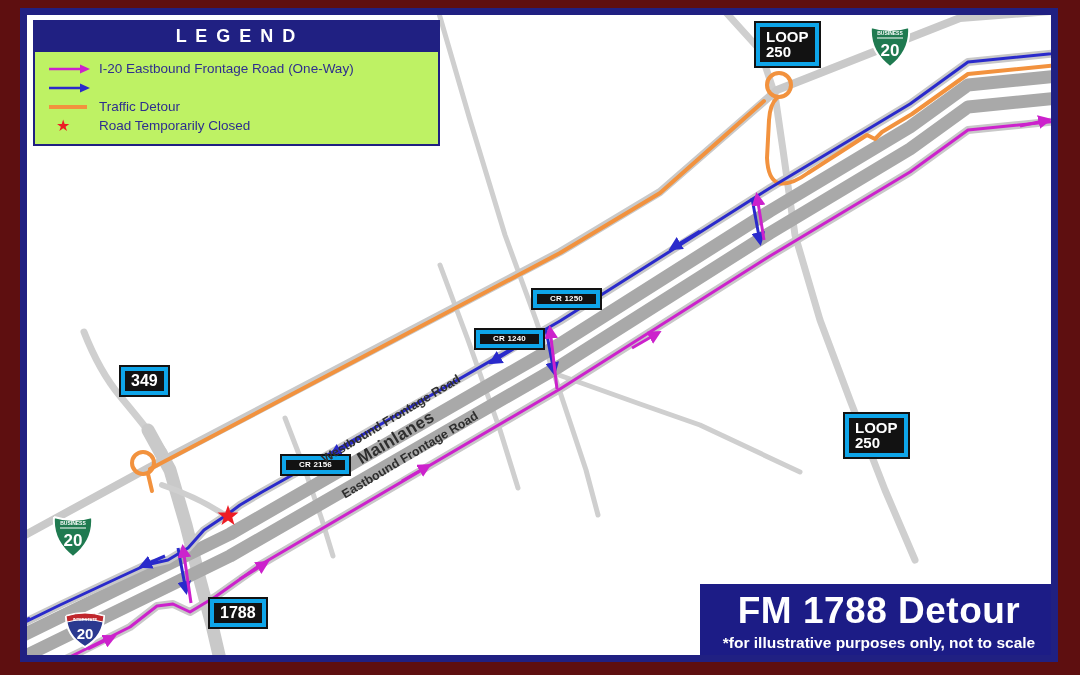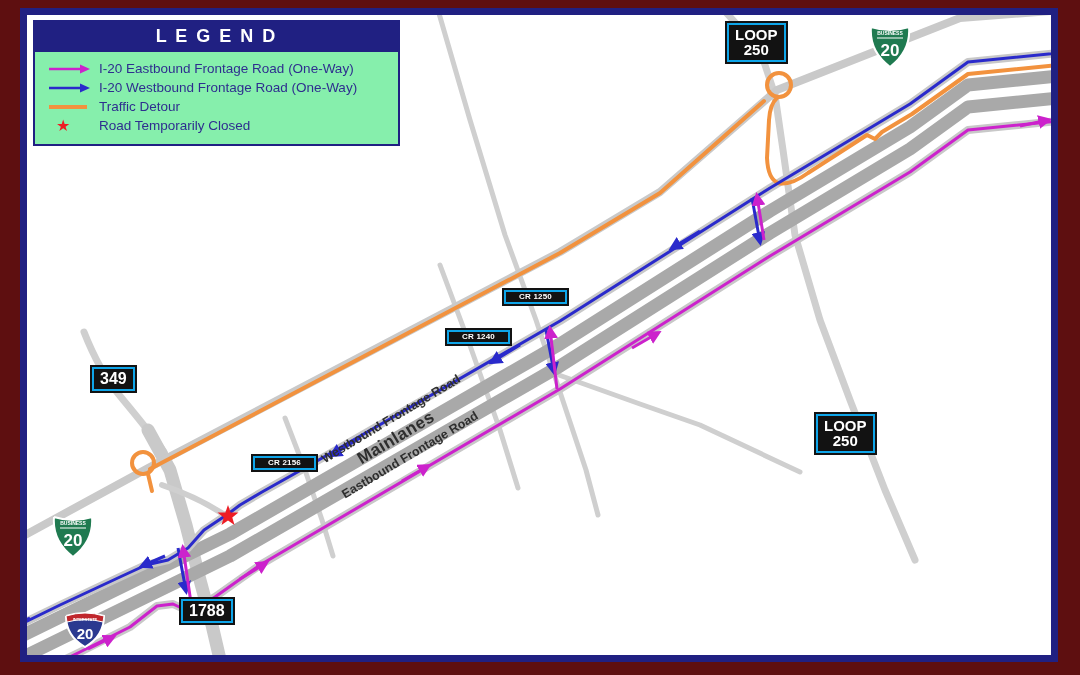--- a/index.html
+++ b/index.html
@@ -4,34 +4,34 @@
 <style>
   html,body{margin:0;padding:0;background:#5E0F10;}
   *{box-sizing:border-box;font-family:"Liberation Sans", sans-serif;}
   .stage{position:relative;width:1080px;height:675px;background:#5E0F10;overflow:hidden;}
   .map{position:absolute;left:20px;top:8px;width:1038px;height:654px;
        border:7px solid #202082;background:#ffffff;overflow:hidden;}
   .canvas{position:absolute;left:-27px;top:-15px;width:1080px;height:675px;}
   .roadsvg{position:absolute;left:0;top:0;}
 
   
-  .sign{position:absolute;background:#121212;color:#fff;border:2px solid #0ea5e9;
-        box-shadow:0 0 0 2px #121212;font-weight:bold;text-align:center;
-        line-height:1.02;padding:2px 6px;white-space:pre;}
+  .sign{position:absolute;background:#121212;color:#fff;border:4px solid #0ea5e9;
+        box-shadow:0 0 0 2px #121212;font-weight:bold;
+        line-height:1.02;padding:2px 6px;white-space:pre;margin-left:29px;}
   .sign-big{font-size:16px;}
   .sign-cr{font-size:8px;padding:1px 13px;letter-spacing:.2px;}
 
   
   .roadlabel{position:absolute;color:#2e2e2e;font-weight:bold;white-space:nowrap;
              transform:translate(-50%,-50%) rotate(-31deg);}
   .roadlabel.small{font-size:12.5px;}
   .roadlabel.big{font-size:17px;letter-spacing:.5px;}
 
   
-  .legend{position:absolute;left:33px;top:20px;width:367px;background:#86efac;
+  .legend{position:absolute;left:33px;top:20px;width:407px;background:#bef264;
           border:2px solid #202082;}
   .legend-header{background:#202082;color:#fff;text-align:center;font-weight:bold;
                  font-size:18px;letter-spacing:2px;padding:4px 0 5px;}
   .legend-body{padding:7px 4px 9px 12px;}
   .legend-row{display:flex;align-items:center;height:19px;}
   .legend-icon{width:52px;flex:0 0 52px;display:flex;align-items:center;}
   .legend-text{color:#2e2e8f;font-size:13.5px;}
   .legend-star{font-size:16px;color:#ED1C24;line-height:1;margin-left:9px;}
 
   
@@ -167,35 +167,38 @@
             </span>
             <span class="legend-text">I-20 Eastbound Frontage Road (One-Way)</span>
           </div>
           <div class="legend-row">
             <span class="legend-icon">
               <svg width="44" height="12">
                   <line x1="2" y1="6" x2="33" y2="6" stroke="#2A2ACB" stroke-width="2.5"></line>
                   <polygon points="33,1.5 43,6 33,10.5" fill="#2A2ACB"></polygon>
                 </svg>
             </span>
-            <span class="legend-text">I-20 Westbound Frontage Road (One-Way)</span>
           </div>
           <div class="legend-row">
             <span class="legend-icon">
               <svg width="44" height="12">
                   <line x1="2" y1="6" x2="40" y2="6" stroke="#F2923E" stroke-width="4"></line>
                 </svg>
             </span>
             <span class="legend-text">Traffic Detour</span>
           </div>
           <div class="legend-row">
             <span class="legend-icon">
                 <span class="legend-star">★</span>
               </span>
             <span class="legend-text">Road Temporarily Closed</span>
           </div>
         </div>
       </div>
 
+      <div class="titlebox">
+        <div class="t1">FM 1788 Detour</div>
+        <div class="t2">*for illustrative purposes only, not to scale</div>
+      </div>
 
     </div>
   </div>
 </div>
 
 </body></html>

